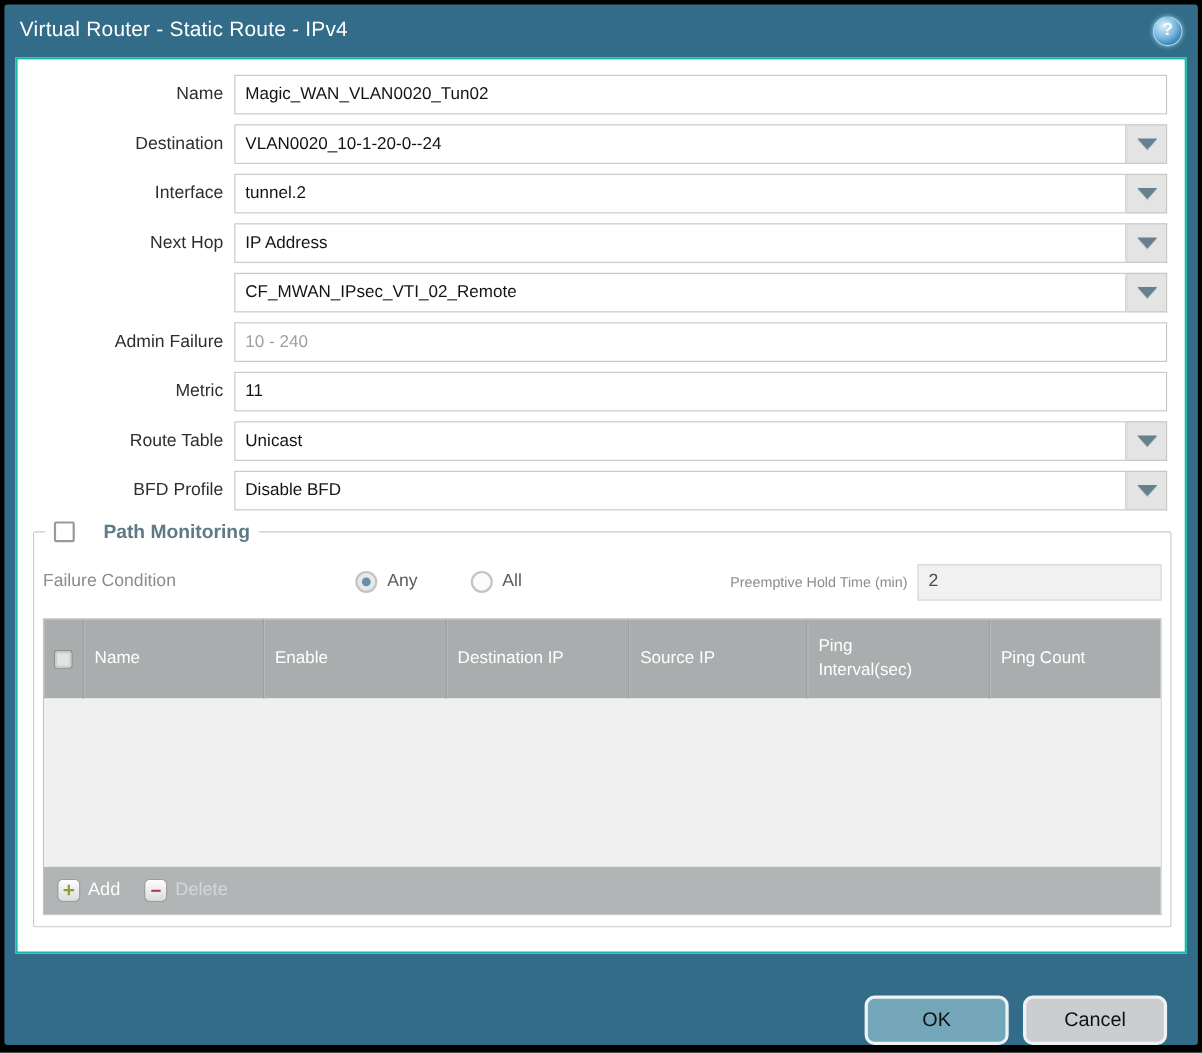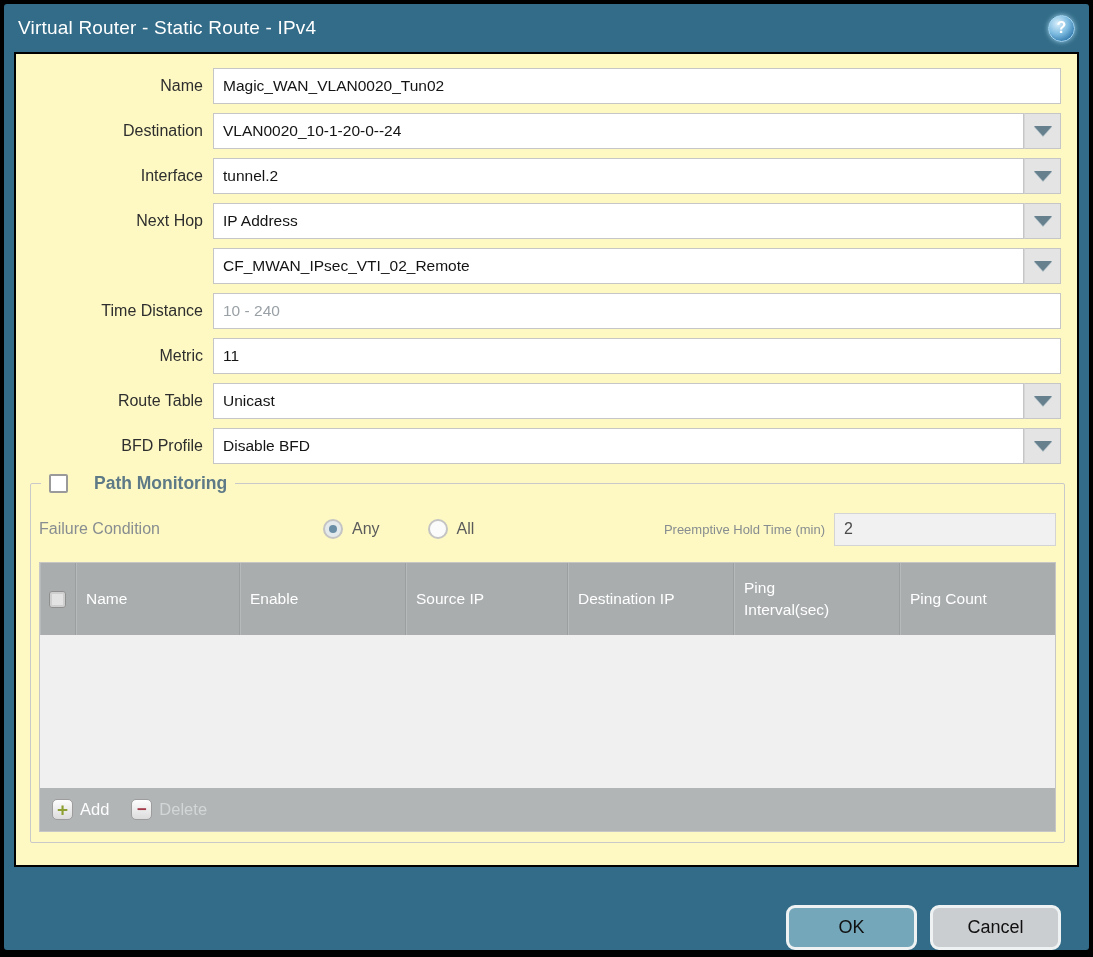--- a/index.html
+++ b/index.html
@@ -25,21 +25,21 @@
     background:radial-gradient(circle at 35% 30%, #d8effc 0%, #7dbbe0 45%, #3c82b4 75%);
     border:1px solid #a9d9f4;
     color:#fff; font-weight:bold; font-size:16px;
     display:flex; align-items:center; justify-content:center;
     box-shadow:0 0 5px rgba(180,225,250,.8);
     cursor:pointer;
   }
   
   .content {
     position:absolute; left:10px; right:10px; top:48px; bottom:83px;
-    background:#fef9c3; border:2px solid #000000; overflow:hidden;
+    background:#ffffff; border:2px solid #14b8a6; overflow:hidden;
   }
   .form { padding:14px 8px 0 0; }
   .row { display:flex; align-items:center; margin:0 8px 9px 0; height:36px; }
   .field-label {
     width:197px; flex:0 0 197px; text-align:right; padding-right:10px;
     font-size:16px; color:#2e2e2e;
   }
   .field-input { flex:1; display:flex; height:36px; }
   .field-input input {
     flex:1; min-width:0; height:36px; border:1px solid #c6c6c6;
@@ -197,21 +197,21 @@
         <span class="field-label"></span>
         <span class="field-input">
           <input type="text" value="CF_MWAN_IPsec_VTI_02_Remote" style="">
           <span class="dd-btn">
               <span class="dd-arrow"></span>
             </span>
         </span>
       </div>
 
       <div class="row">
-        <span class="field-label">Time Distance</span>
+        <span class="field-label">Admin Failure</span>
         <span class="field-input">
           <input type="text" placeholder="10 - 240" style="">
         </span>
       </div>
 
       <div class="row">
         <span class="field-label">Metric</span>
         <span class="field-input">
           <input type="text" value="11" style="">
         </span>
@@ -256,22 +256,22 @@
         <input class="pht-input" type="text" value="2" style="">
       </div>
 
       <div class="grid">
         <div class="grid-header">
           <span class="gh-cell gh-check">
               <span class="hdr-checkbox"></span>
             </span>
           <span class="gh-cell gh-c1">Name</span>
           <span class="gh-cell gh-c2">Enable</span>
+          <span class="gh-cell gh-c4">Destination IP</span>
           <span class="gh-cell gh-c3">Source IP</span>
-          <span class="gh-cell gh-c4">Destination IP</span>
           <span class="gh-cell gh-c5">
               <span class="gh-wrap">Ping Interval(sec)</span>
             </span>
           <span class="gh-cell gh-c6">Ping Count</span>
         </div>
         <div class="grid-body"></div>
         <div class="grid-footer">
           <span class="tool">
             <span class="tool-icon plus">+</span>
             <span class="tool-label">Add</span>

